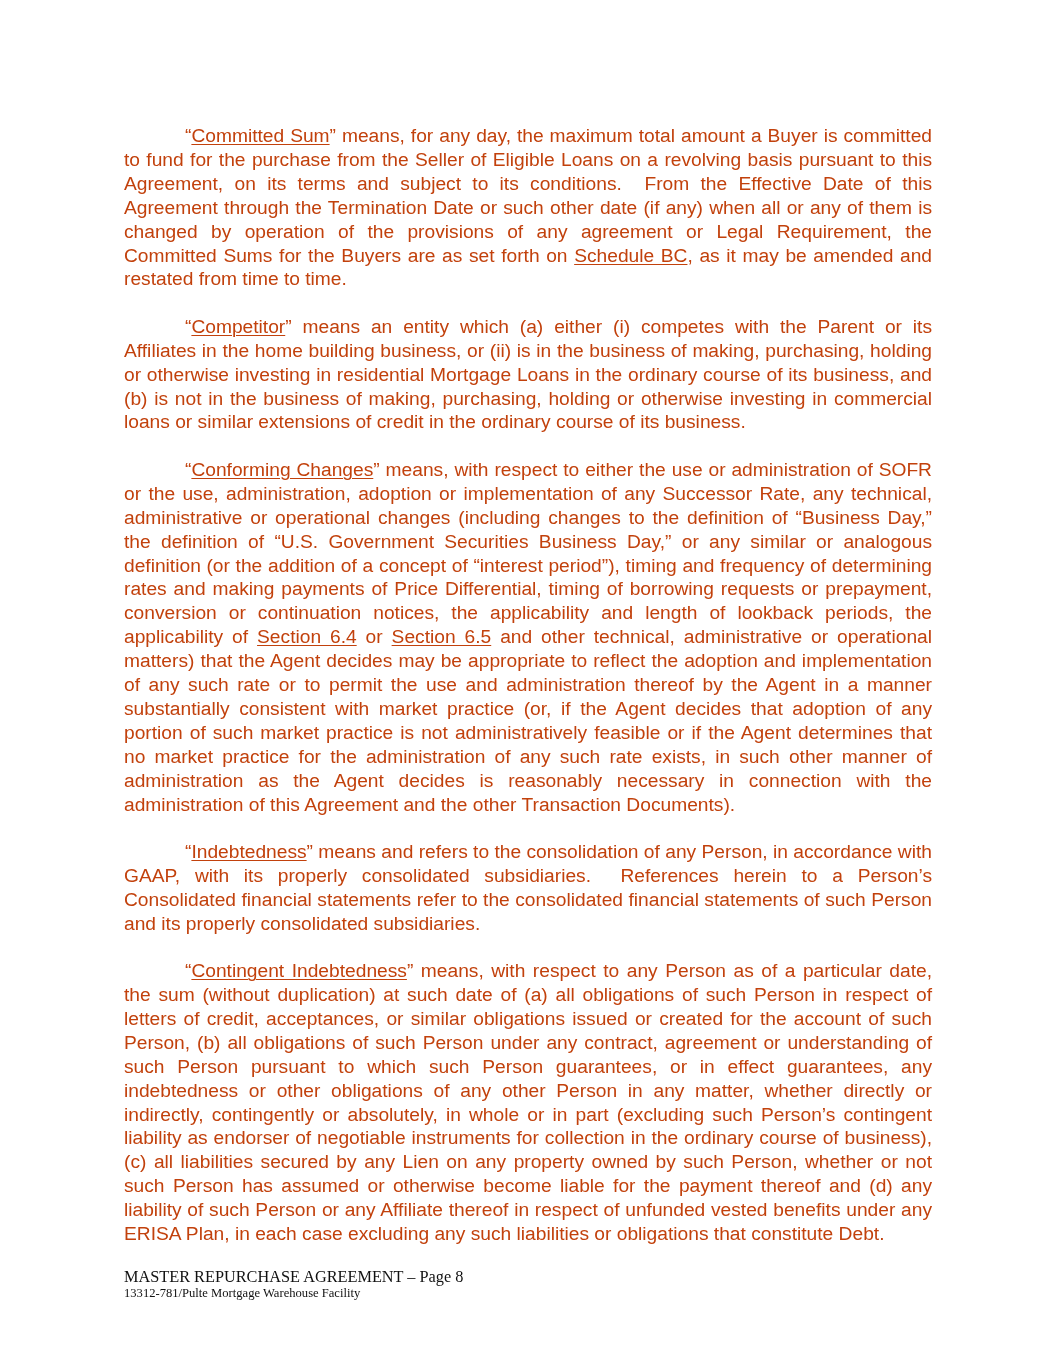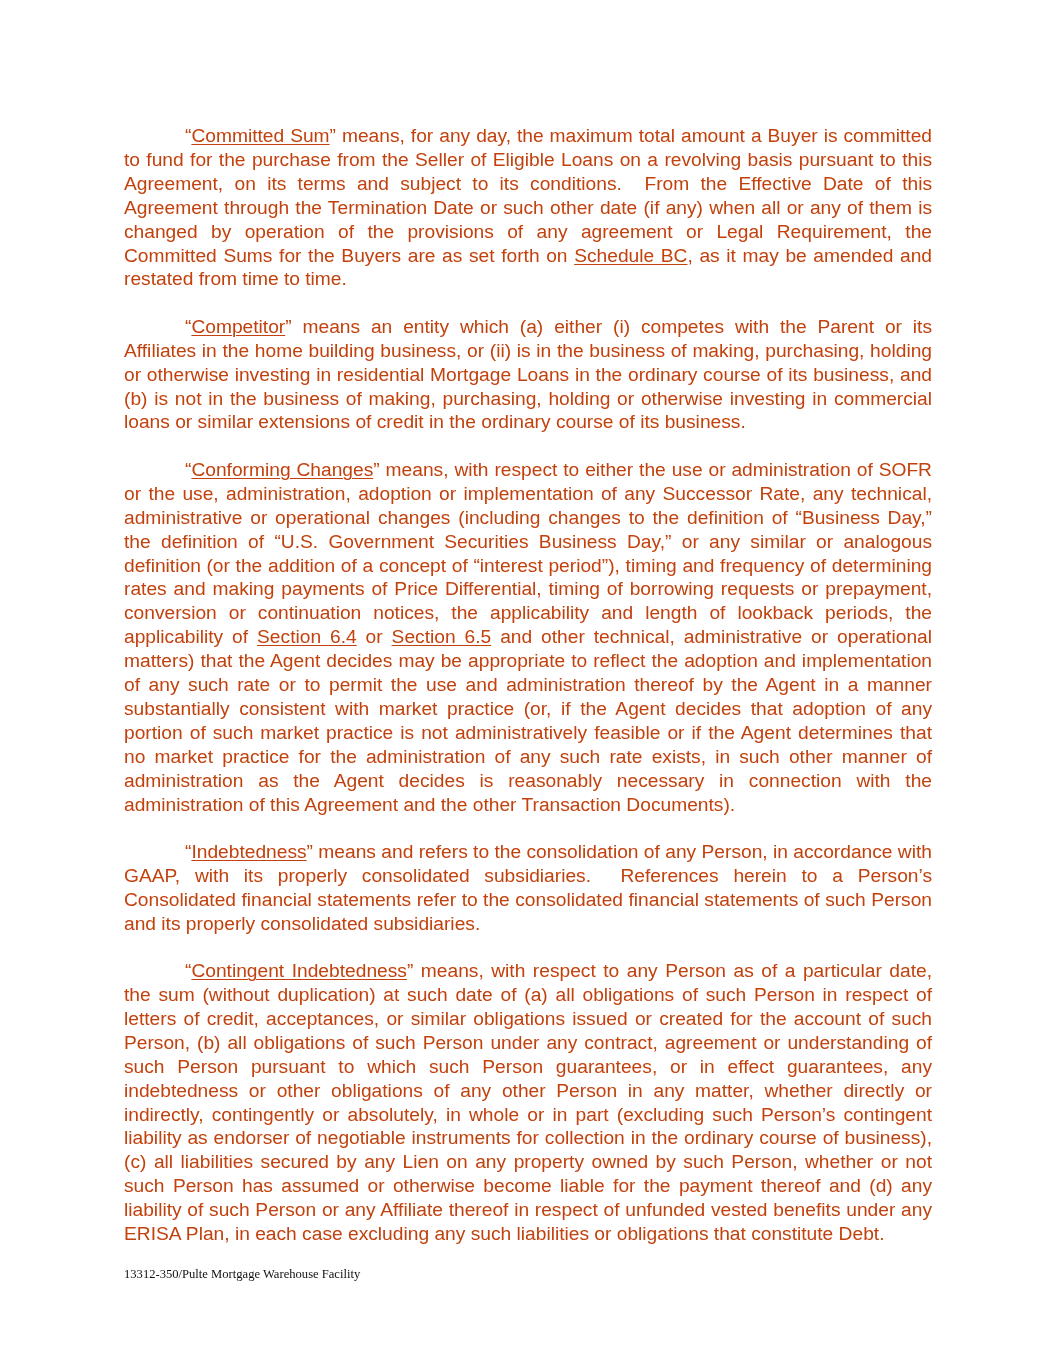--- a/index.html
+++ b/index.html
@@ -30,14 +30,15 @@
   </p>
   <p class="para">
     <span>“</span><span class="u">Indebtedness</span><span>” means and refers to the consolidation of any Person, in accordance with GAAP, with its properly consolidated subsidiaries.&nbsp; References herein to a Person’s Consolidated financial statements refer to the consolidated financial statements of such Person and its properly consolidated subsidiaries.</span>
   </p>
   <p class="para">
     <span>“</span><span class="u">Contingent Indebtedness</span><span>” means, with respect to any Person as of a particular date, the sum (without duplication) at such date of (a) all obligations of such Person in respect of letters of credit, acceptances, or similar obligations issued or created for the account of such Person, (b) all obligations of such Person under any contract, agreement or understanding of such Person pursuant to which such Person guarantees, or in effect guarantees, any indebtedness or other obligations of any other Person in any matter, whether directly or indirectly, contingently or absolutely, in whole or in part (excluding such Person’s contingent liability as endorser of negotiable instruments for collection in the ordinary course of business), (c) all liabilities secured by any Lien on any property owned by such Person, whether or not such Person has assumed or otherwise become liable for the payment thereof and (d)&nbsp;any liability of such Person or any Affiliate thereof in respect of unfunded vested benefits under any ERISA Plan, in each case excluding any such liabilities or obligations that constitute Debt.</span>
   </p>
 </div>
 
 <div class="footer">
-  <div class="sub">13312-350/Pulte Mortgage Warehouse Facility</div>
+  <div class="title">MASTER REPURCHASE AGREEMENT – Page 8</div>
+  <div class="sub">13312-781/Pulte Mortgage Warehouse Facility</div>
 </div>
 
 </body></html>

